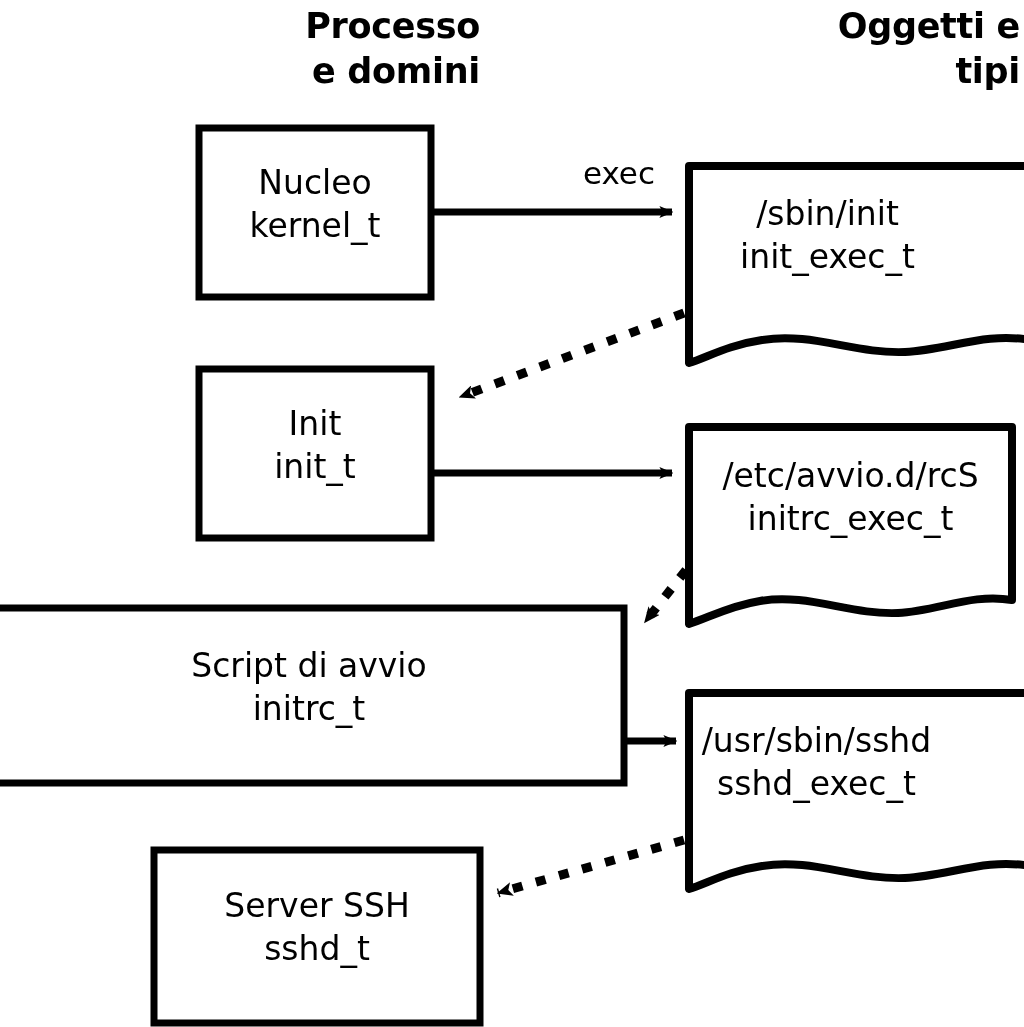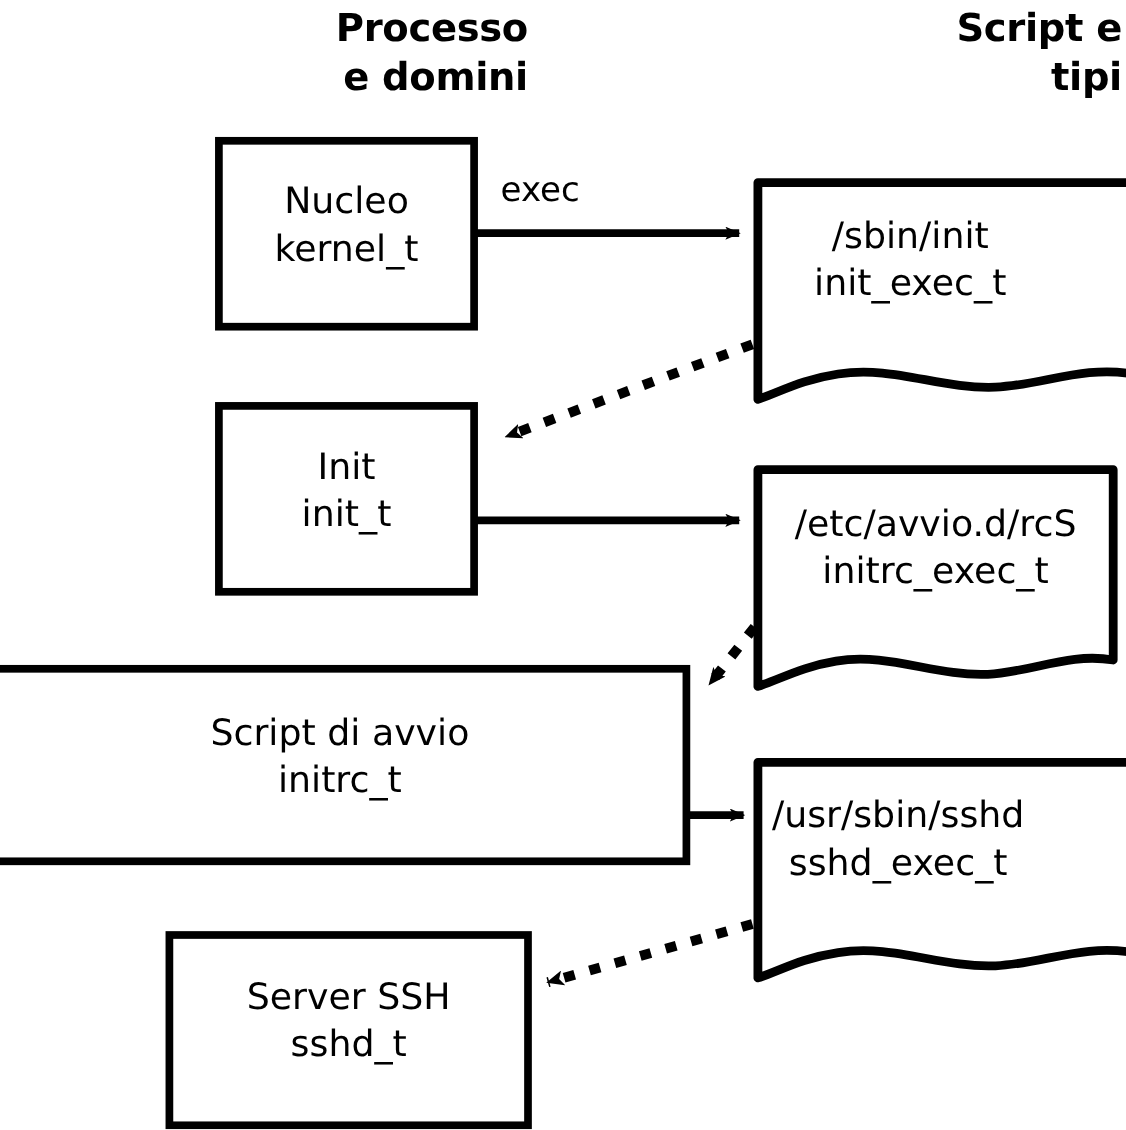--- a/index.html
+++ b/index.html
@@ -43,31 +43,31 @@
     text-align: center;
     font-size: 33px;
     line-height: 1.30;
     white-space: pre-line;
     pointer-events: none;
   }
   .edge-label {
     position: absolute;
     font-size: 31px;
     line-height: 1;
-    text-align: left;
+    text-align: right;
   }
 </style>
 </head>
 <body>
 
 <div id="stage">
 
   <div class="col-header" id="header-left">Processo
 e domini</div>
-  <div class="col-header" id="header-right">Script e
+  <div class="col-header" id="header-right">Oggetti e
 tipi</div>
 
   <svg class="layer" viewBox="0 0 1024 1027" xmlns="http://www.w3.org/2000/svg">
     <defs>
       <marker id="arrowSolid" markerWidth="14" markerHeight="12" refX="12.6" refY="6" orient="auto" markerUnits="userSpaceOnUse">
         <path d="M0,0 L14,6 L0,12 L3.3,6 Z" fill="#000"></path>
       </marker>
       <marker id="arrowDot" markerWidth="16" markerHeight="14" refX="14.5" refY="7" orient="auto" markerUnits="userSpaceOnUse">
         <path d="M0,0 L16,7 L0,14 L3.8,7 Z" fill="#000"></path>
       </marker>

